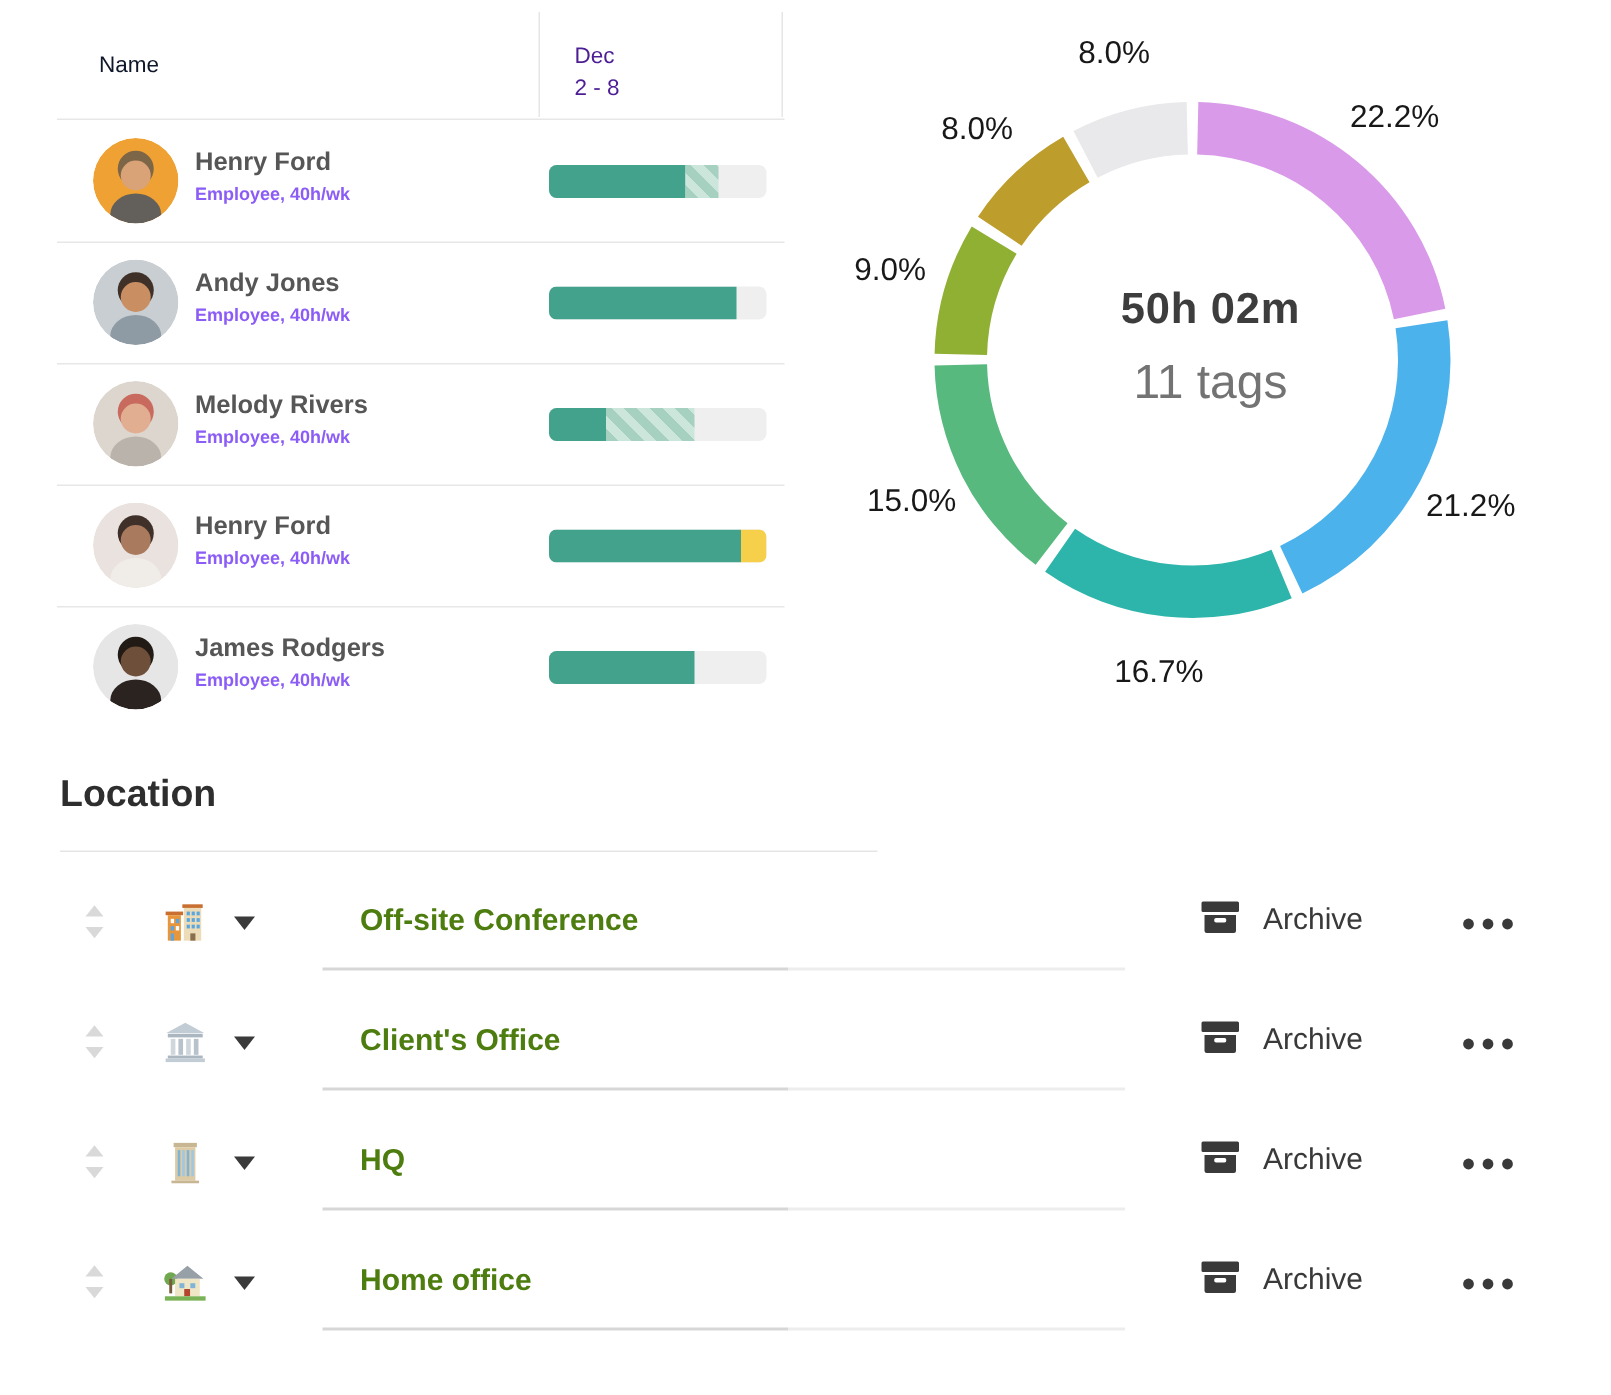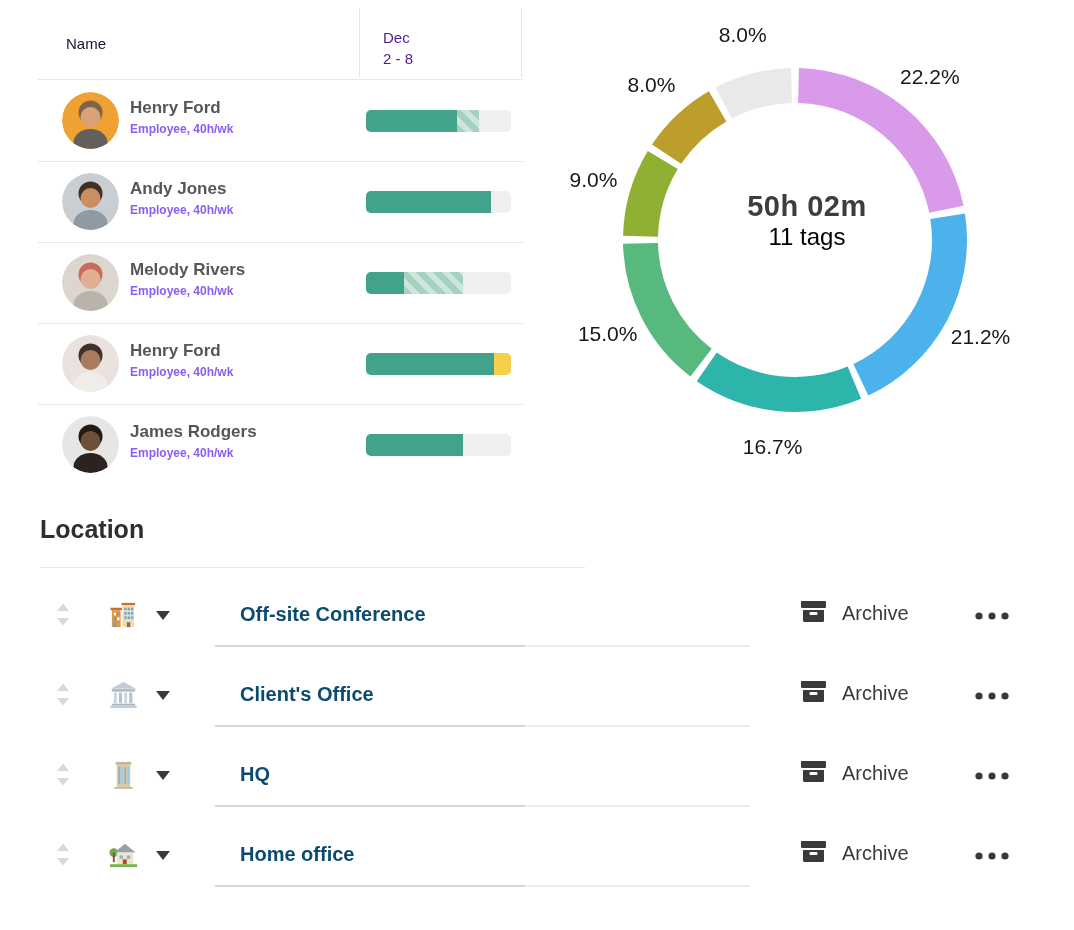--- a/index.html
+++ b/index.html
@@ -24,33 +24,33 @@
   .bar-track{position:absolute;left:328px;top:29px;width:145px;height:22px;background:#f0efef;border-radius:5px;overflow:hidden;display:flex;}
   .bar-seg{height:100%;flex:0 0 auto;}
   .seg-tracked{background:#43a28c;}
   .seg-estimated{background:repeating-linear-gradient(45deg,#a6d0c0 0 6px,#cde6db 6px 12px);}
   .seg-overtime{background:#f6d04b;}
   
   .donut-wrap{position:absolute;left:540px;top:0;width:534px;height:500px;}
   .donut-wrap svg{position:absolute;left:0;top:0;}
   .donut-center{position:absolute;left:0;right:0;top:190px;text-align:center;pointer-events:none;}
   .donut-title{font-size:29px;font-weight:700;color:#3d3d3d;letter-spacing:.5px;}
-  .donut-sub{font-size:24px;color:#000000;}
+  .donut-sub{margin-top:13px;font-size:32px;color:#737373;}
   .slice-label{font-size:21px;font-weight:500;fill:#181818;}
   
   .loc-section{position:absolute;left:0;top:500px;width:1010px;height:430px;}
   .loc-title{position:absolute;left:40px;top:15px;font-size:25px;font-weight:700;color:#2e2e2e;}
   .loc-title-line{position:absolute;left:40px;top:67px;width:545px;height:1px;background:#e5e5e5;}
   .icon-text-btn{position:absolute;display:flex;align-items:center;gap:15px;cursor:pointer;background:none;border:none;padding:0;font-family:inherit;}
   .btn-label{font-size:20px;font-weight:500;color:#3a3a3a;}
   .more-btn{position:absolute;cursor:pointer;background:none;border:none;padding:4px;}
   .loc-row{position:absolute;left:0;width:1074px;height:80px;}
   .drag-handle{position:absolute;left:53px;top:23px;cursor:grab;background:none;border:none;padding:2px;}
   .loc-icon-btn{position:absolute;left:108px;top:22px;display:flex;align-items:center;gap:16px;cursor:pointer;background:none;border:none;padding:0;}
-  .loc-name{position:absolute;left:240px;top:26px;font-size:20px;font-weight:600;color:#0c4a6e;}
+  .loc-name{position:absolute;left:240px;top:26px;font-size:20px;font-weight:600;color:#4d7c0f;}
   .loc-underline{position:absolute;left:215px;top:68px;width:535px;height:2px;
     background:linear-gradient(to right,#d7d7d7 0 58%,#ededed 58% 100%);}
   .row-archive{top:22px;left:800px;}
   .row-more{left:970px;top:28px;}
 </style>
 </head>
 <body>
 
 <div class="team-table">
   <div class="tt-header">

